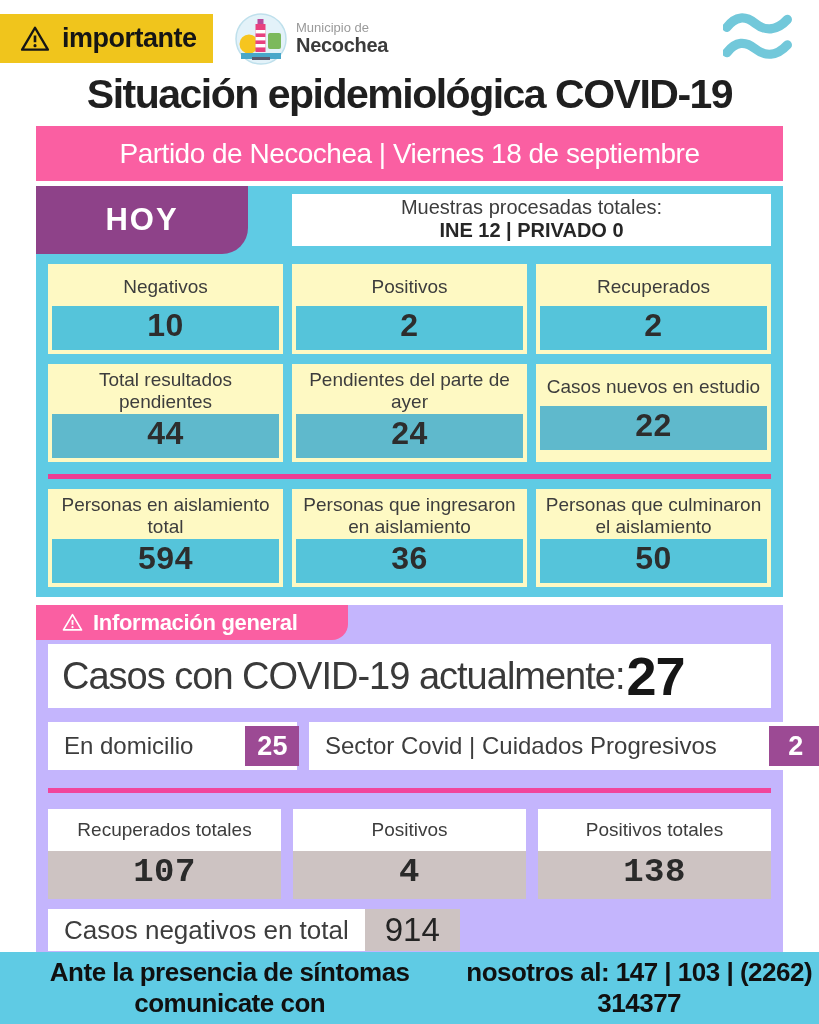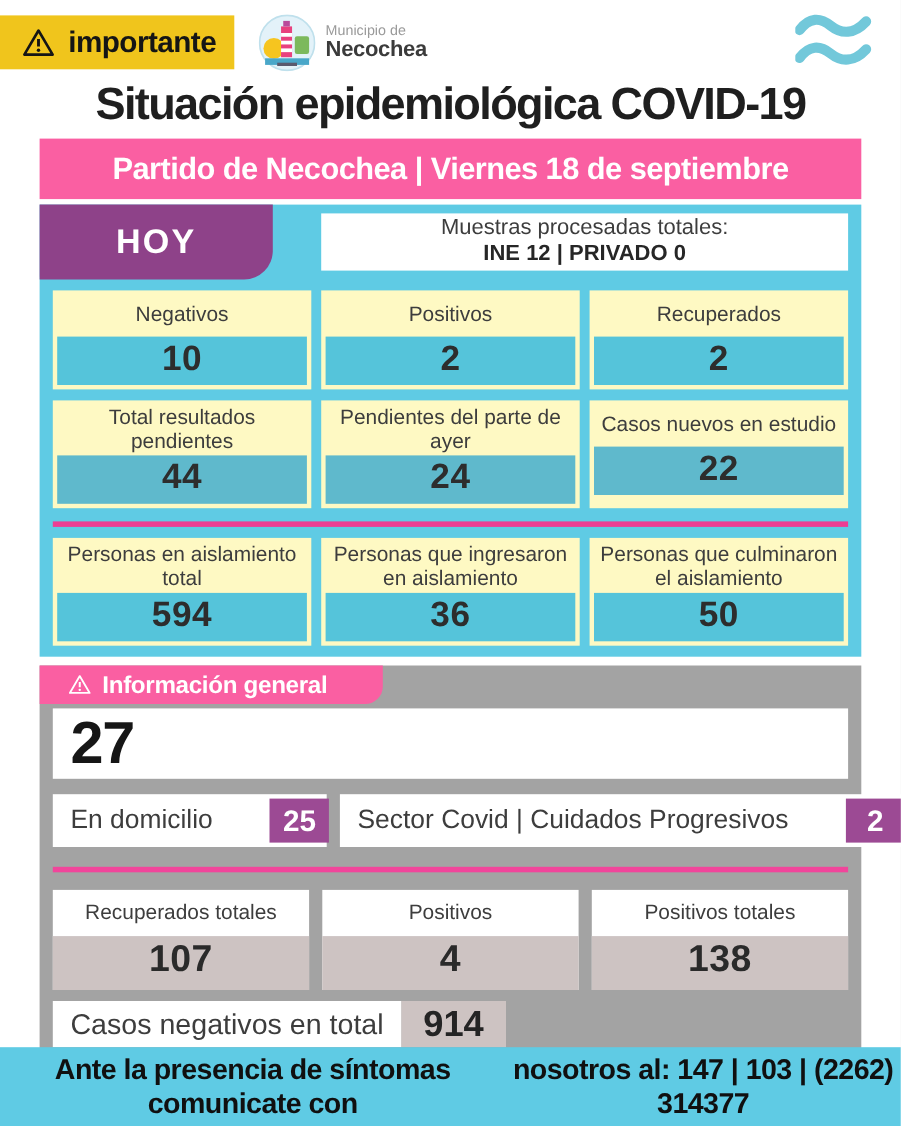--- a/index.html
+++ b/index.html
@@ -25,21 +25,21 @@
   .waves { margin-left:auto; margin-right:18px; width:78px; height:58px; }
 
   
   .title {
     text-align:center; font-size:41px; font-weight:900; color:#1f1f1f;
     letter-spacing:-1.5px; margin-top:8px; line-height:1.1;
   }
   .banner-date {
     margin:9px 36px 0; background:#fa5fa2; height:55px; display:flex;
     align-items:center; justify-content:center; color:#ffffff;
-    font-size:28px; font-weight:700; letter-spacing:-0.5px;
+    font-size:28px; font-weight:400; letter-spacing:-0.5px;
   }
 
   
   .panel-today { margin:5px 36px 0; background:#5fcbe4; padding-bottom:10px; }
   .today-top { display:flex; align-items:flex-start; }
   .hoy-badge {
     width:212px; height:68px; background:#8e4289; border-radius:0 0 26px 0;
     color:#ffffff; font-weight:900; font-size:31px; letter-spacing:2px;
     display:flex; align-items:center; justify-content:center; flex:none;
   }
@@ -56,21 +56,21 @@
     text-align:center; font-size:19px; color:#3d3d3d; line-height:1.16; padding:1px 4px;
   }
   .card-value {
     background:#55c4da; text-align:center; font-size:32px; font-weight:900;
     color:#2d2d2d; padding:1px 0 6px; letter-spacing:0.5px;
   }
   .cards.row-b .card-value { background:#5fb9cc; }
   .sep-pink { height:5px; background:#ec3e93; margin:12px 12px 0; }
 
   
-  .panel-general { margin:8px 36px 0; background:#a3a3a3; padding-bottom:10px; }
+  .panel-general { margin:8px 36px 0; background:#c4b5fd; padding-bottom:10px; }
   .info-badge {
     width:312px; height:35px; background:#fa5fa2; border-radius:0 0 16px 0;
     display:flex; align-items:center; gap:10px; padding-left:26px; color:#ffffff;
   }
   .info-badge .tri { width:21px; height:21px; flex:none; }
   .info-badge span.lbl { font-size:22px; font-weight:700; letter-spacing:-0.3px; }
   .current-bar {
     background:#ffffff; margin:4px 12px 0; height:64px; display:flex;
     align-items:center; padding:0 14px;
   }
@@ -89,28 +89,28 @@
   .sep-pink2 { height:5px; background:#f1459b; margin:18px 12px 0; }
 
   .totals { display:flex; gap:12px; margin:16px 12px 0; }
   .total-card { flex:1; background:#ffffff; }
   .total-label {
     min-height:42px; display:flex; align-items:center; justify-content:center;
     text-align:center; font-size:19px; color:#3d3d3d; line-height:1.16; padding:2px 4px;
   }
   .total-value {
     background:#cdc3c2; text-align:center; font-size:34px; font-weight:900;
-    color:#2a2a2a; padding:2px 0 8px; letter-spacing:0.5px;
+    color:#2a2a2a; padding:2px 0 8px; letter-spacing:0.5px;font-family:Liberation Mono, monospace;
   }
 
   .neg-row { display:flex; margin:10px 12px 0; height:42px; }
   .neg-label { background:#ffffff; display:flex; align-items:center; padding:0 16px; font-size:26px; color:#3d3d3d; }
   .neg-value {
     background:#cdc3c2; display:flex; align-items:center; justify-content:center;
-    padding:0 20px; font-size:33px; font-weight:700; color:#242424;
+    padding:0 20px; font-size:33px; font-weight:400; color:#242424;
   }
 
   
   .footer {
     position:absolute; left:0; right:0; bottom:0; height:72px; background:#5fcbe4;
     display:flex; flex-direction:row; align-items:center; justify-content:center;
     color:#101010; font-weight:800; font-size:26px; line-height:1.18; letter-spacing:-0.5px;
     text-align:center;
   }
 </style>
@@ -217,20 +217,21 @@
     <div class="info-badge">
       <svg class="tri" viewBox="0 0 24 24">
         <path d="M12 3 L22.3 20.5 H1.7 Z" fill="none" stroke="#ffffff" stroke-width="1.9" stroke-linejoin="round"></path>
         <line x1="12" y1="9.2" x2="12" y2="14.6" stroke="#ffffff" stroke-width="2.1"></line>
         <circle cx="12" cy="17.3" r="1.25" fill="#ffffff"></circle>
       </svg>
       <span class="lbl">Información general</span>
     </div>
 
     <div class="current-bar">
+      <span class="current-label">Casos con COVID-19 actualmente:</span>
       <span class="current-value">27</span>
     </div>
 
     <div class="loc-row">
       <div class="loc-box first">
         <span class="loc-label">En domicilio</span>
         <span class="loc-value">25</span>
       </div>
       <div class="loc-box second">
         <span class="loc-label">Sector Covid | Cuidados Progresivos</span>

